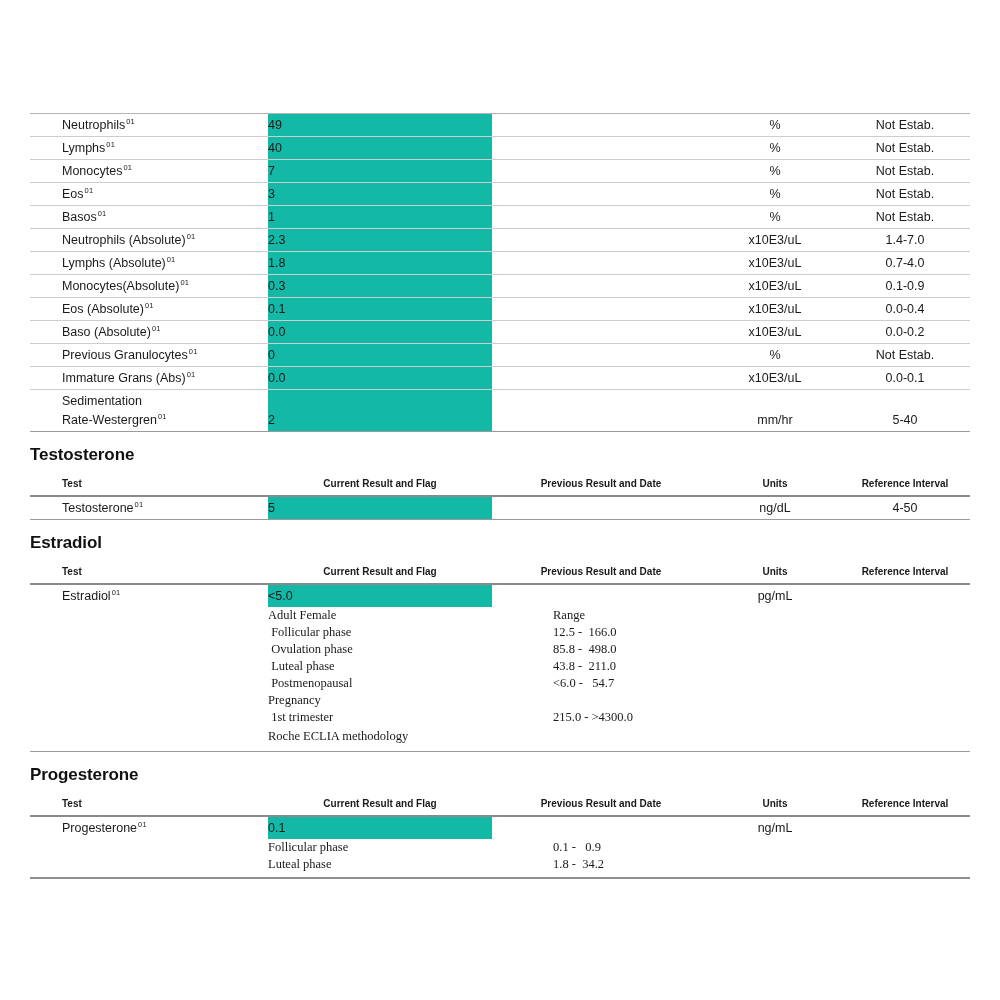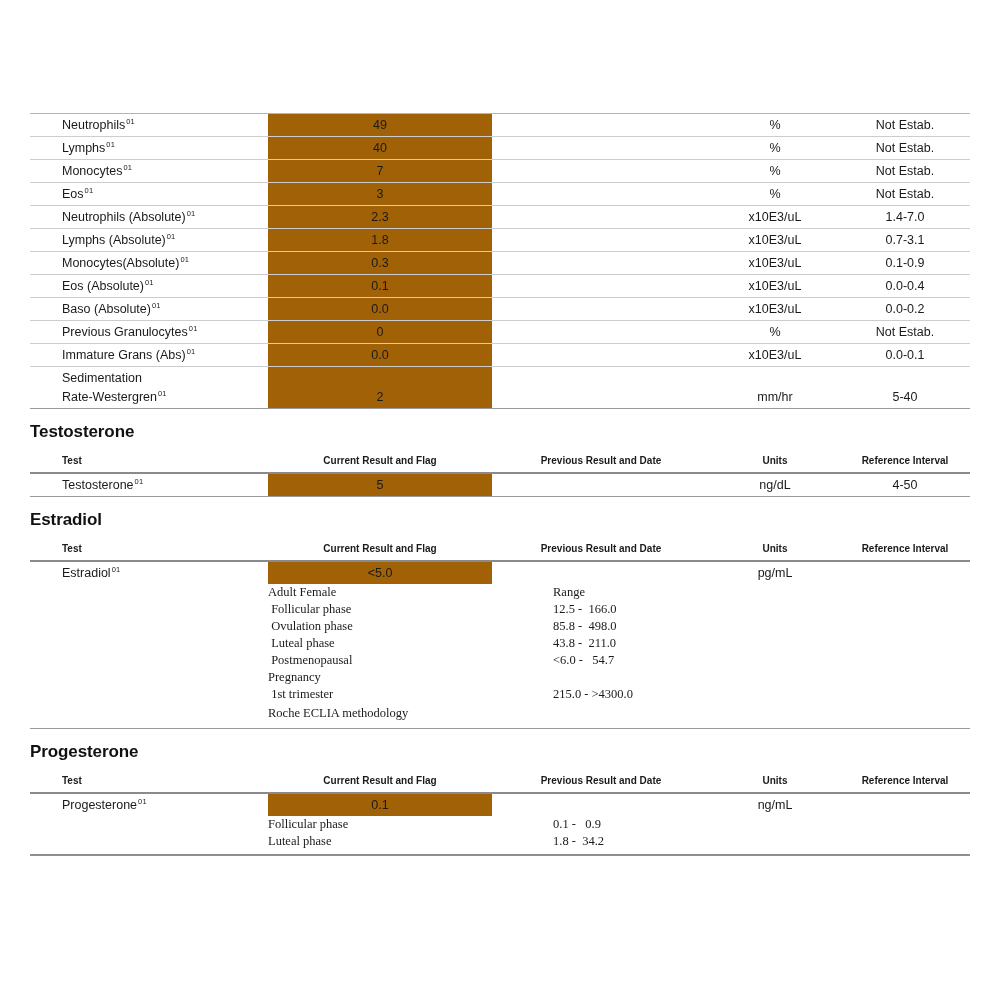--- a/index.html
+++ b/index.html
@@ -52,21 +52,21 @@
 
   .lab-table td {
     padding: 3px 0;
     border-top: 1px solid #cdcdcd;
     vertical-align: middle;
     height: 16px;
   }
   .lab-table tr:first-child td { border-top: 1px solid #cdcdcd; }
 
   td.test   { text-align: left; padding-left: 32px; }
-  td.result { text-align: center; background: #a16207; }
+  td.result { background: #14b8a6; }
   td.prev   { text-align: center; }
   td.units  { text-align: center; }
   td.ref    { text-align: center; }
 
   sup.ref-mark {
     font-size: 7.5px;
     vertical-align: super;
     letter-spacing: .2px;
     padding-left: 1px;
   }
@@ -156,32 +156,39 @@
           <td class="ref">Not Estab.</td>
         </tr>
         <tr>
           <td class="test"><span>Eos</span><sup class="ref-mark">01</sup></td>
           <td class="result">3</td>
           <td class="prev"></td>
           <td class="units">%</td>
           <td class="ref">Not Estab.</td>
         </tr>
         <tr>
+          <td class="test"><span>Basos</span><sup class="ref-mark">01</sup></td>
+          <td class="result">1</td>
+          <td class="prev"></td>
+          <td class="units">%</td>
+          <td class="ref">Not Estab.</td>
+        </tr>
+        <tr>
           <td class="test"><span>Neutrophils (Absolute)</span><sup class="ref-mark">01</sup></td>
           <td class="result">2.3</td>
           <td class="prev"></td>
           <td class="units">x10E3/uL</td>
           <td class="ref">1.4-7.0</td>
         </tr>
         <tr>
           <td class="test"><span>Lymphs (Absolute)</span><sup class="ref-mark">01</sup></td>
           <td class="result">1.8</td>
           <td class="prev"></td>
           <td class="units">x10E3/uL</td>
-          <td class="ref">0.7-3.1</td>
+          <td class="ref">0.7-4.0</td>
         </tr>
         <tr>
           <td class="test"><span>Monocytes(Absolute)</span><sup class="ref-mark">01</sup></td>
           <td class="result">0.3</td>
           <td class="prev"></td>
           <td class="units">x10E3/uL</td>
           <td class="ref">0.1-0.9</td>
         </tr>
         <tr>
           <td class="test"><span>Eos (Absolute)</span><sup class="ref-mark">01</sup></td>

